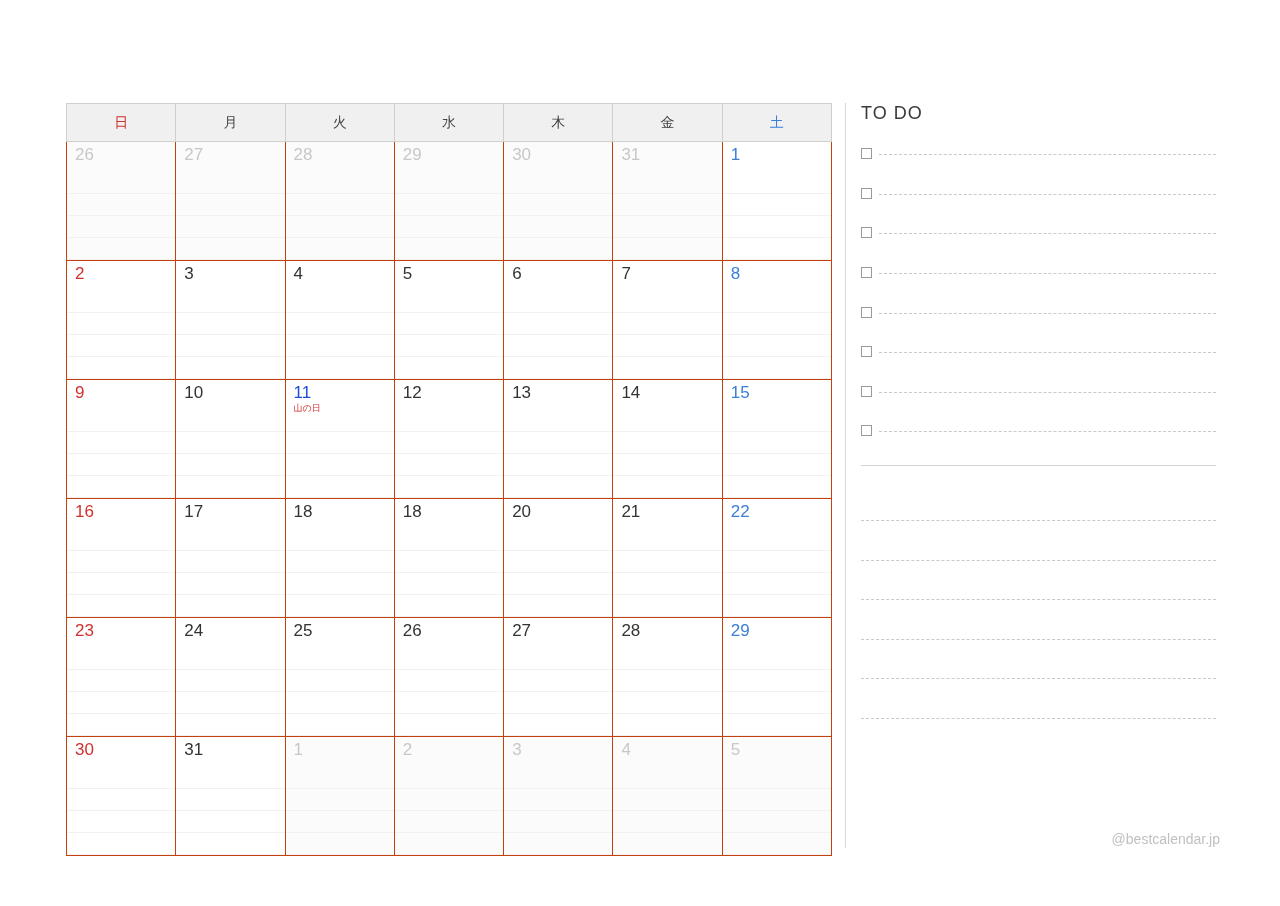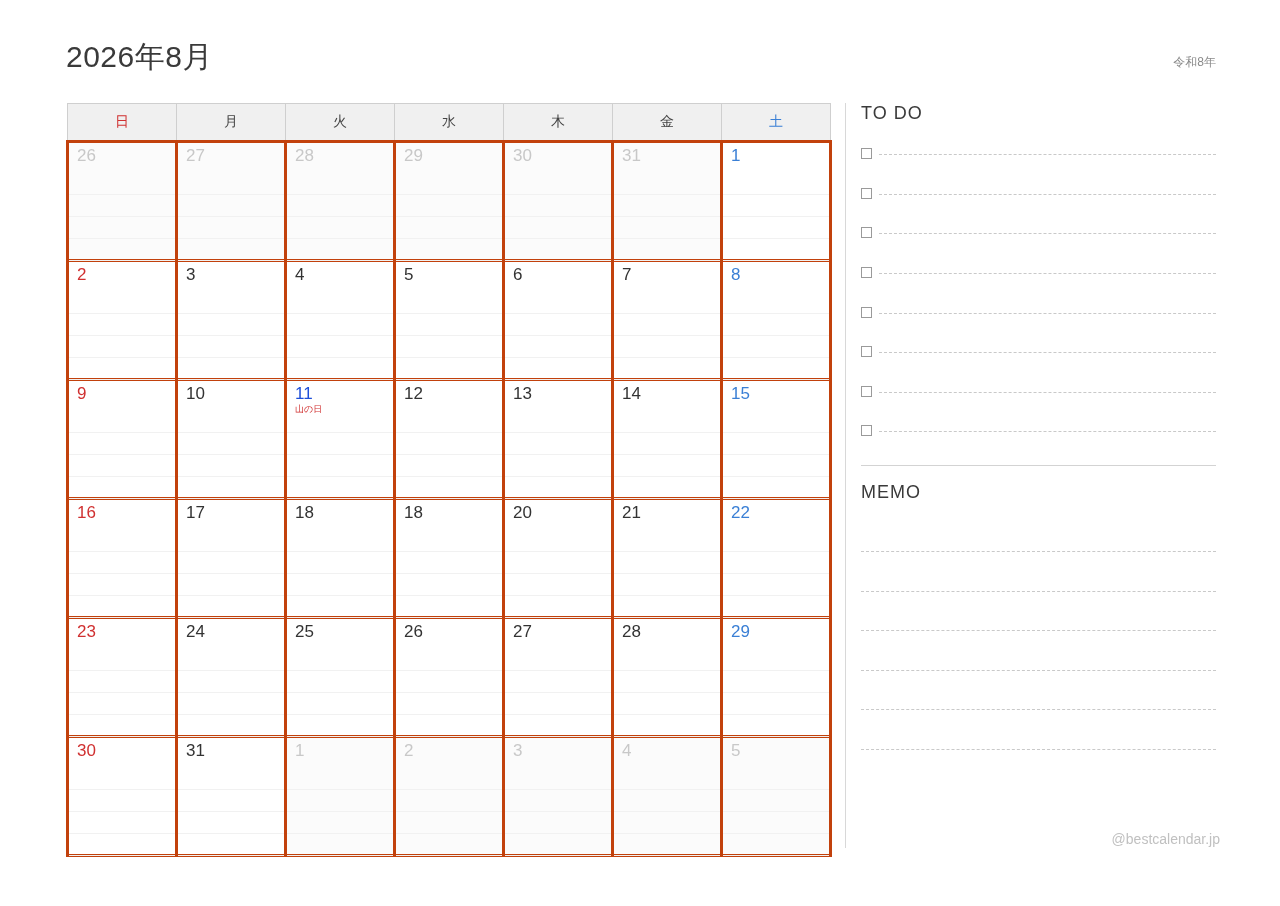--- a/index.html
+++ b/index.html
@@ -64,21 +64,21 @@
     font-size: 14px;
     font-weight: 400;
     color: #444;
     text-align: center;
     vertical-align: middle;
   }
   table.cal th.sun { color: #d03030; }
   table.cal th.sat { color: #3a7fd5; }
   table.cal td {
     height: 119px;
-    border: 3px solid #c2410c;
+    border: 1px solid #c2410c;
     vertical-align: top;
     padding: 4px 6px 0 8px;
     position: relative;
     background: #fff;
   }
   table.cal td .daynum {
     font-size: 17px;
     line-height: 1.1;
     color: #333;
     font-weight: 400;
@@ -169,24 +169,20 @@
     font-size: 14px;
     color: #c0c0c0;
     white-space: nowrap;
   }
 </style>
 </head>
 <body>
 
 <div class="page">
 
-  <div class="header">
-    <div class="title">2026年8月</div>
-    <div class="era">令和8年</div>
-  </div>
 
   <div class="calendar">
     <table class="cal">
       <thead>
         <tr id="wk-head">
             <th class="sun">日</th>
             <th class="">月</th>
             <th class="">火</th>
             <th class="">水</th>
             <th class="">木</th>
@@ -623,21 +619,20 @@
           <div class="checkbox"></div>
           <div class="dotline"></div>
         </div>
         <div class="todo-row">
           <div class="checkbox"></div>
           <div class="dotline"></div>
         </div>
       </div>
     <div class="side-sep"></div>
     <div class="memo-wrap">
-      <div class="side-heading">MEMO</div>
       <div class="memo-lines" id="memo-lines">
           <div class="memo-line"></div>
           <div class="memo-line"></div>
           <div class="memo-line"></div>
           <div class="memo-line"></div>
           <div class="memo-line"></div>
           <div class="memo-line"></div>
         </div>
     </div>
   </div>

